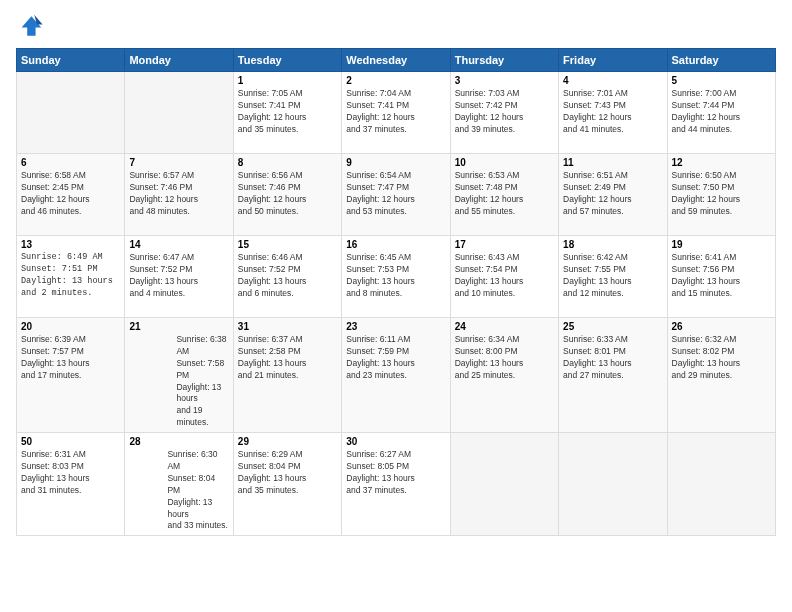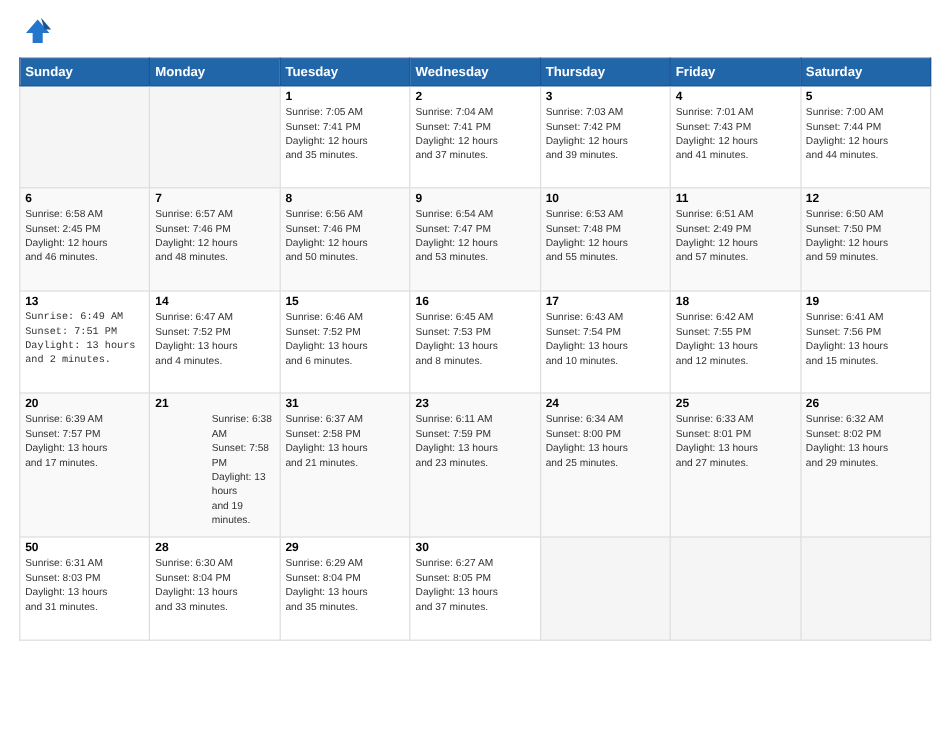--- a/index.html
+++ b/index.html
@@ -325,21 +325,21 @@
         <tr>
           <td>
             <span class="day-num">50</span>
             <div class="day-detail" style="white-space: pre-line;">Sunrise: 6:31 AM
 Sunset: 8:03 PM
 Daylight: 13 hours
 and 31 minutes.</div>
           </td>
           <td>
             <span class="day-num">28</span>
-            <div class="day-detail" style="white-space: pre-line;">Sunrise: 6:30 AM
+            <div class="day-detail" style="white-space: pre-line; margin-left: 38px;">Sunrise: 6:30 AM
 Sunset: 8:04 PM
 Daylight: 13 hours
 and 33 minutes.</div>
           </td>
           <td>
             <span class="day-num">29</span>
             <div class="day-detail" style="white-space: pre-line;">Sunrise: 6:29 AM
 Sunset: 8:04 PM
 Daylight: 13 hours
 and 35 minutes.</div>

